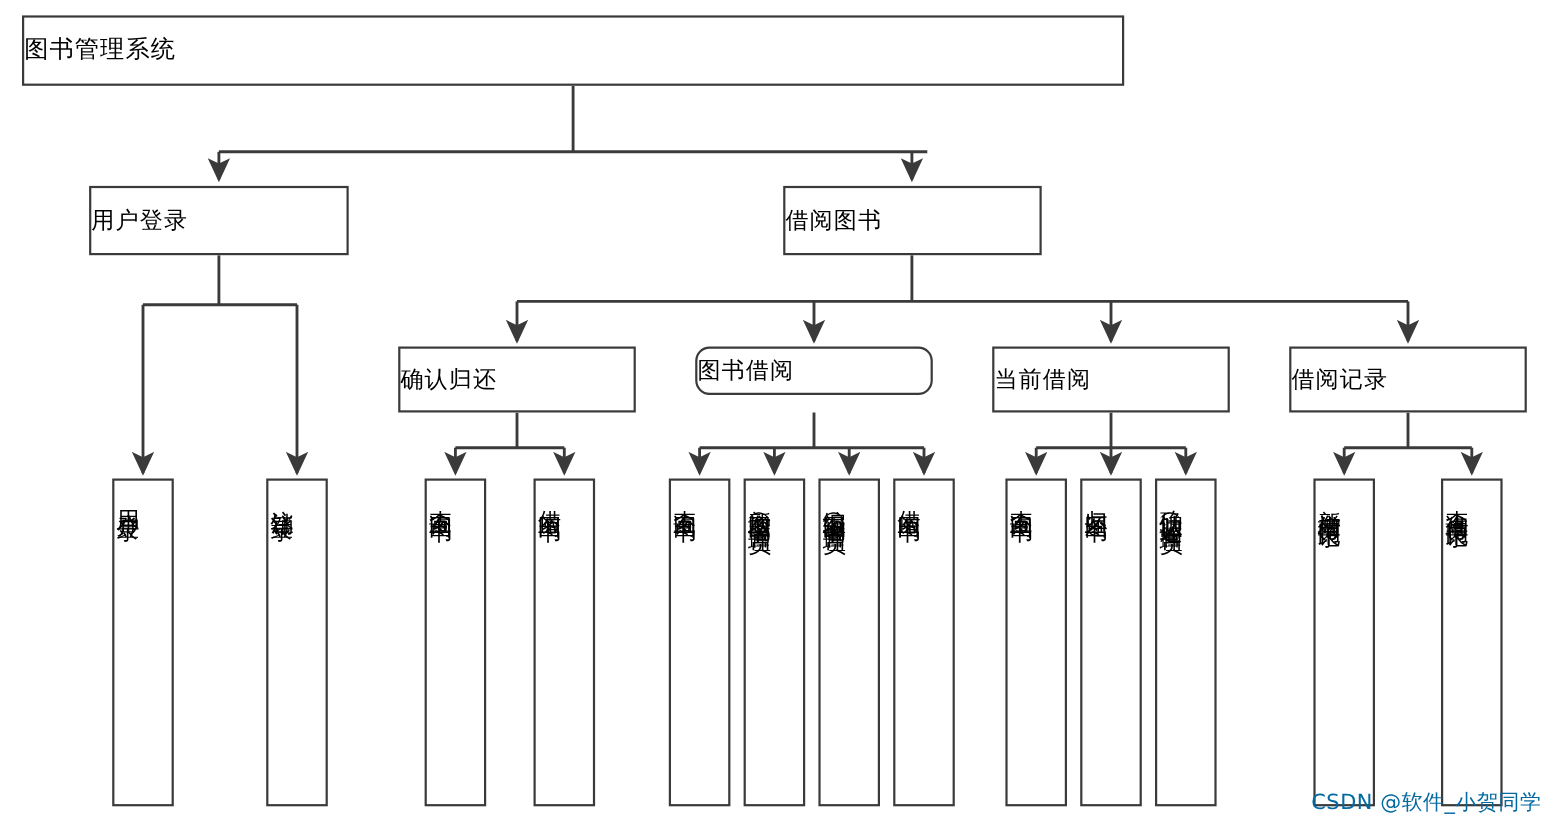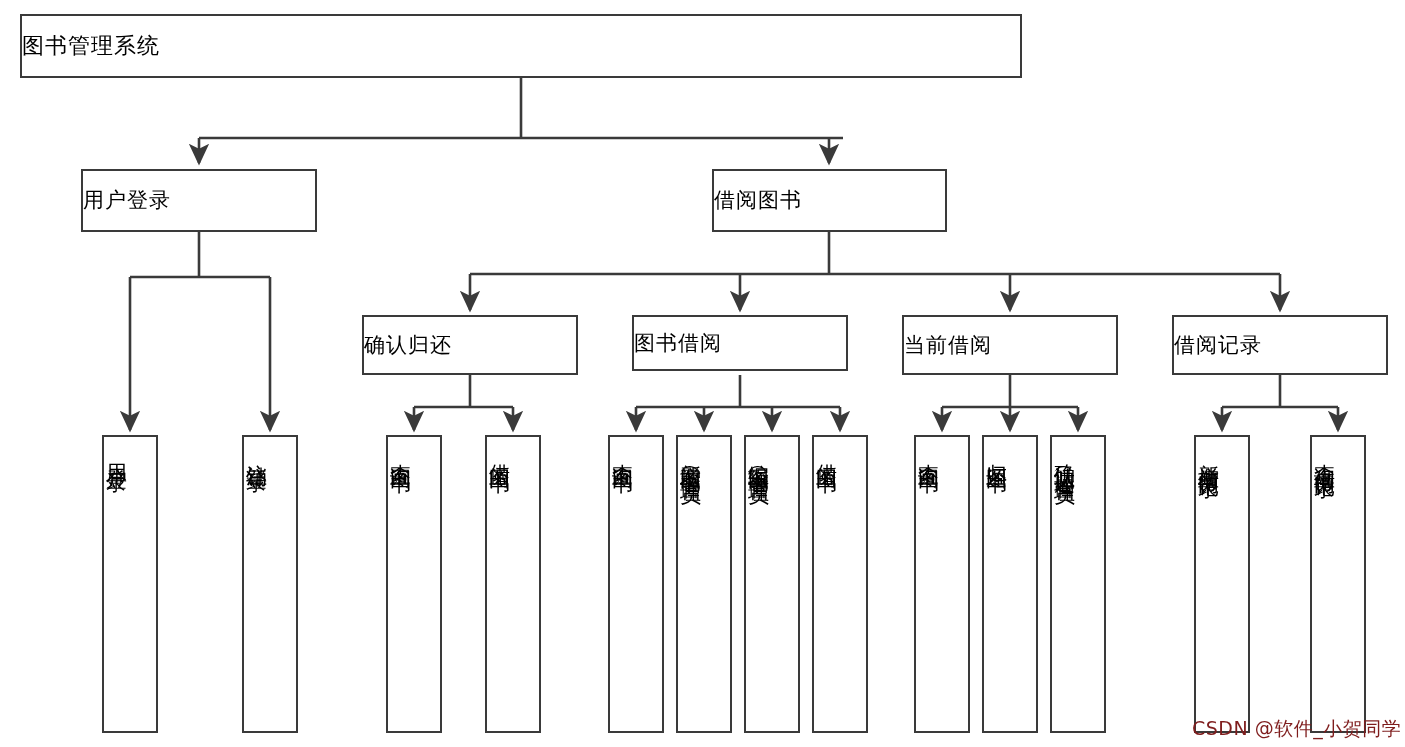--- a/index.html
+++ b/index.html
@@ -58,21 +58,21 @@
   }
   .node.v .label {
     writing-mode: vertical-rl;
     text-orientation: upright;
     font-size: 21px;
     line-height: 1.12;
     letter-spacing: 3px;
   }
   .watermark {
     position: absolute;
-    color: #7f1d1d;
+    color: #0369a1;
     font-size: 19px;
     letter-spacing: 0.5px;
     z-index: 5;
     white-space: nowrap;
     font-family: "DejaVu Sans", "Liberation Sans", sans-serif;
   }
 </style>
 </head>
 <body>
 
@@ -135,21 +135,21 @@
   <div class="node h" style="left:81px; top:169px; width:236px; height:63px;">
     <span class="label">用户登录</span>
   </div>
   <div class="node h" style="left:712px; top:169px; width:235px; height:63px;">
     <span class="label">借阅图书</span>
   </div>
 
   <div class="node h" style="left:362px; top:315px; width:216px; height:60px;">
     <span class="label">确认归还</span>
   </div>
-  <div class="node h" style="left:632px; top:315px; width:216px; height:56px;">
+  <div class="node h" style="left:632px; top:315px; width:216px; height:44px;border-radius:13px;">
     <span class="label">图书借阅</span>
   </div>
   <div class="node h" style="left:1172px; top:315px; width:216px; height:60px;">
     <span class="label">借阅记录</span>
   </div>
   <div class="node h" style="left:902px; top:315px; width:216px; height:60px;">
     <span class="label">当前借阅</span>
   </div>
 
   <div class="node v" style="left:102px; top:435px; width:56px; height:298px;">

